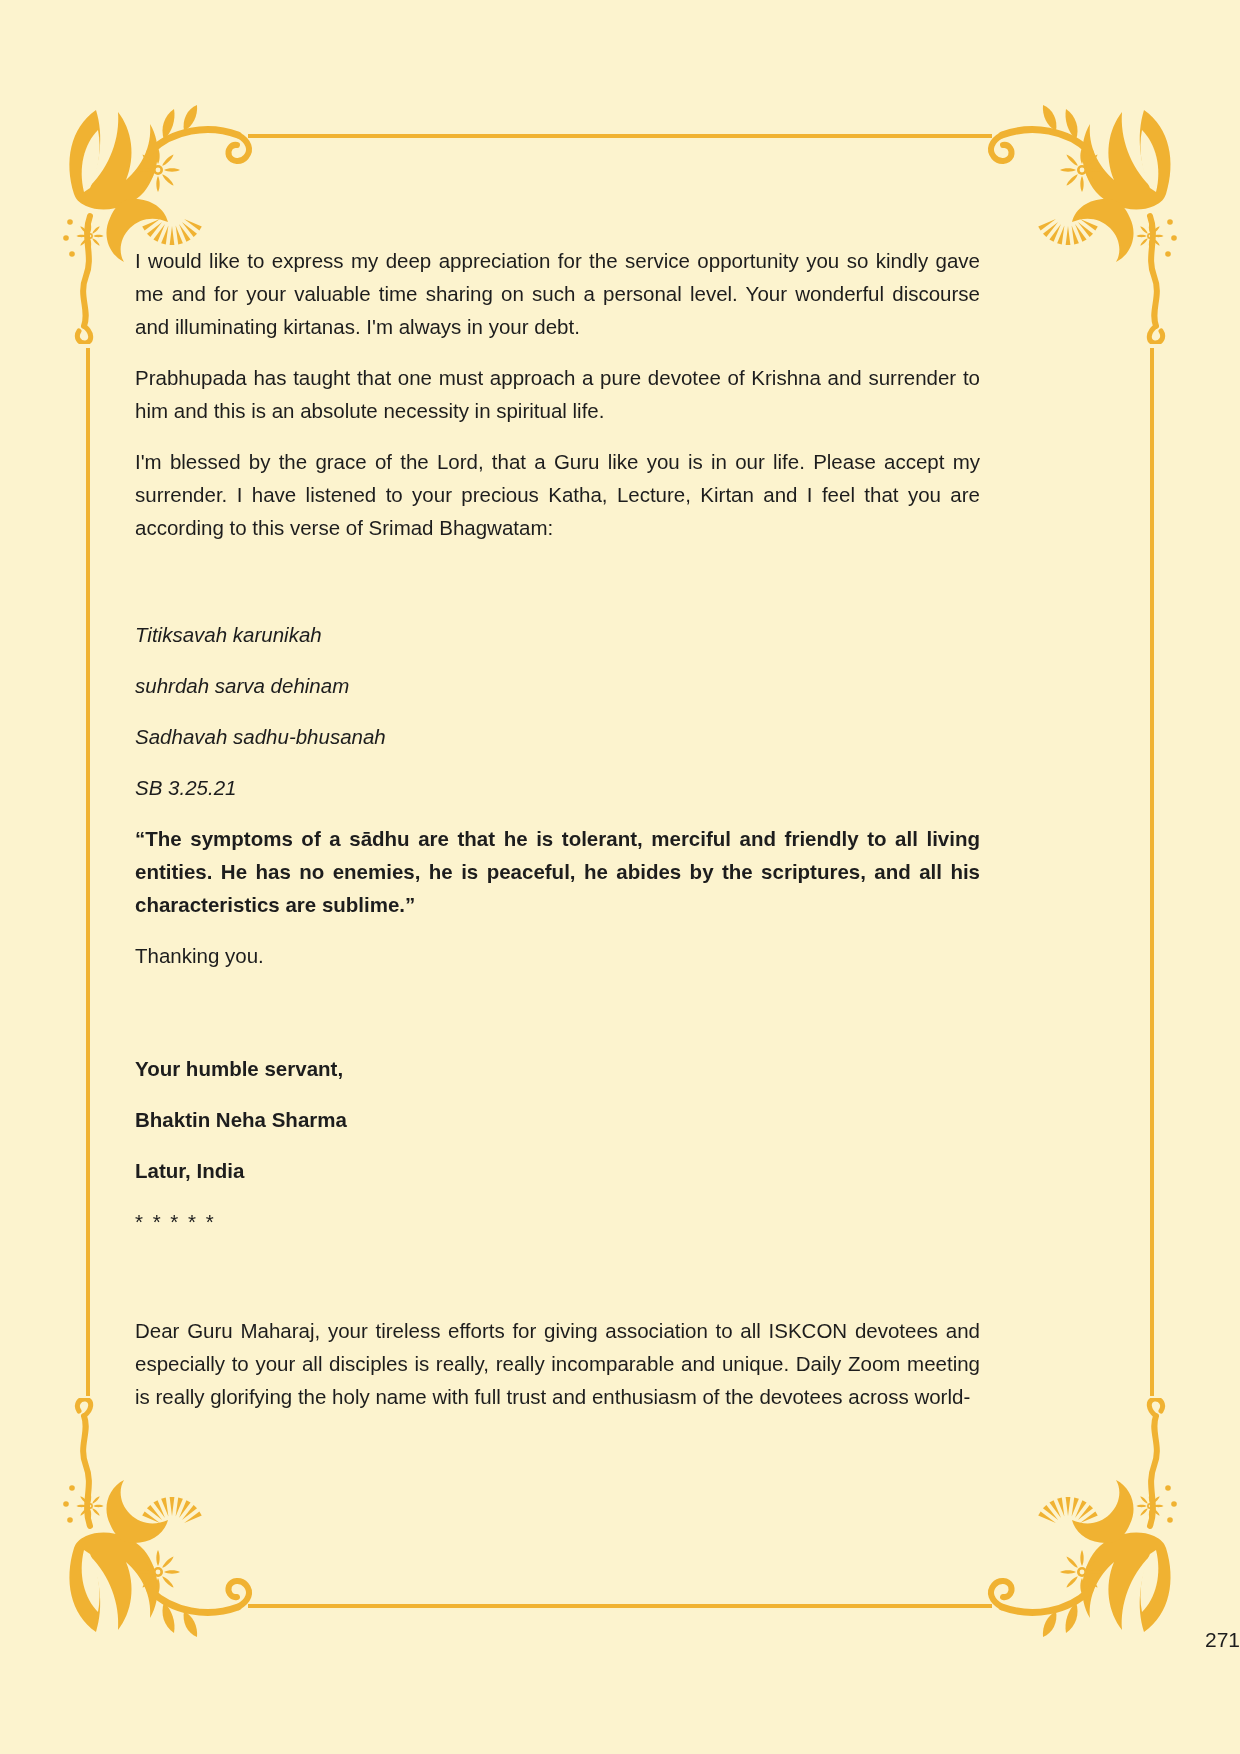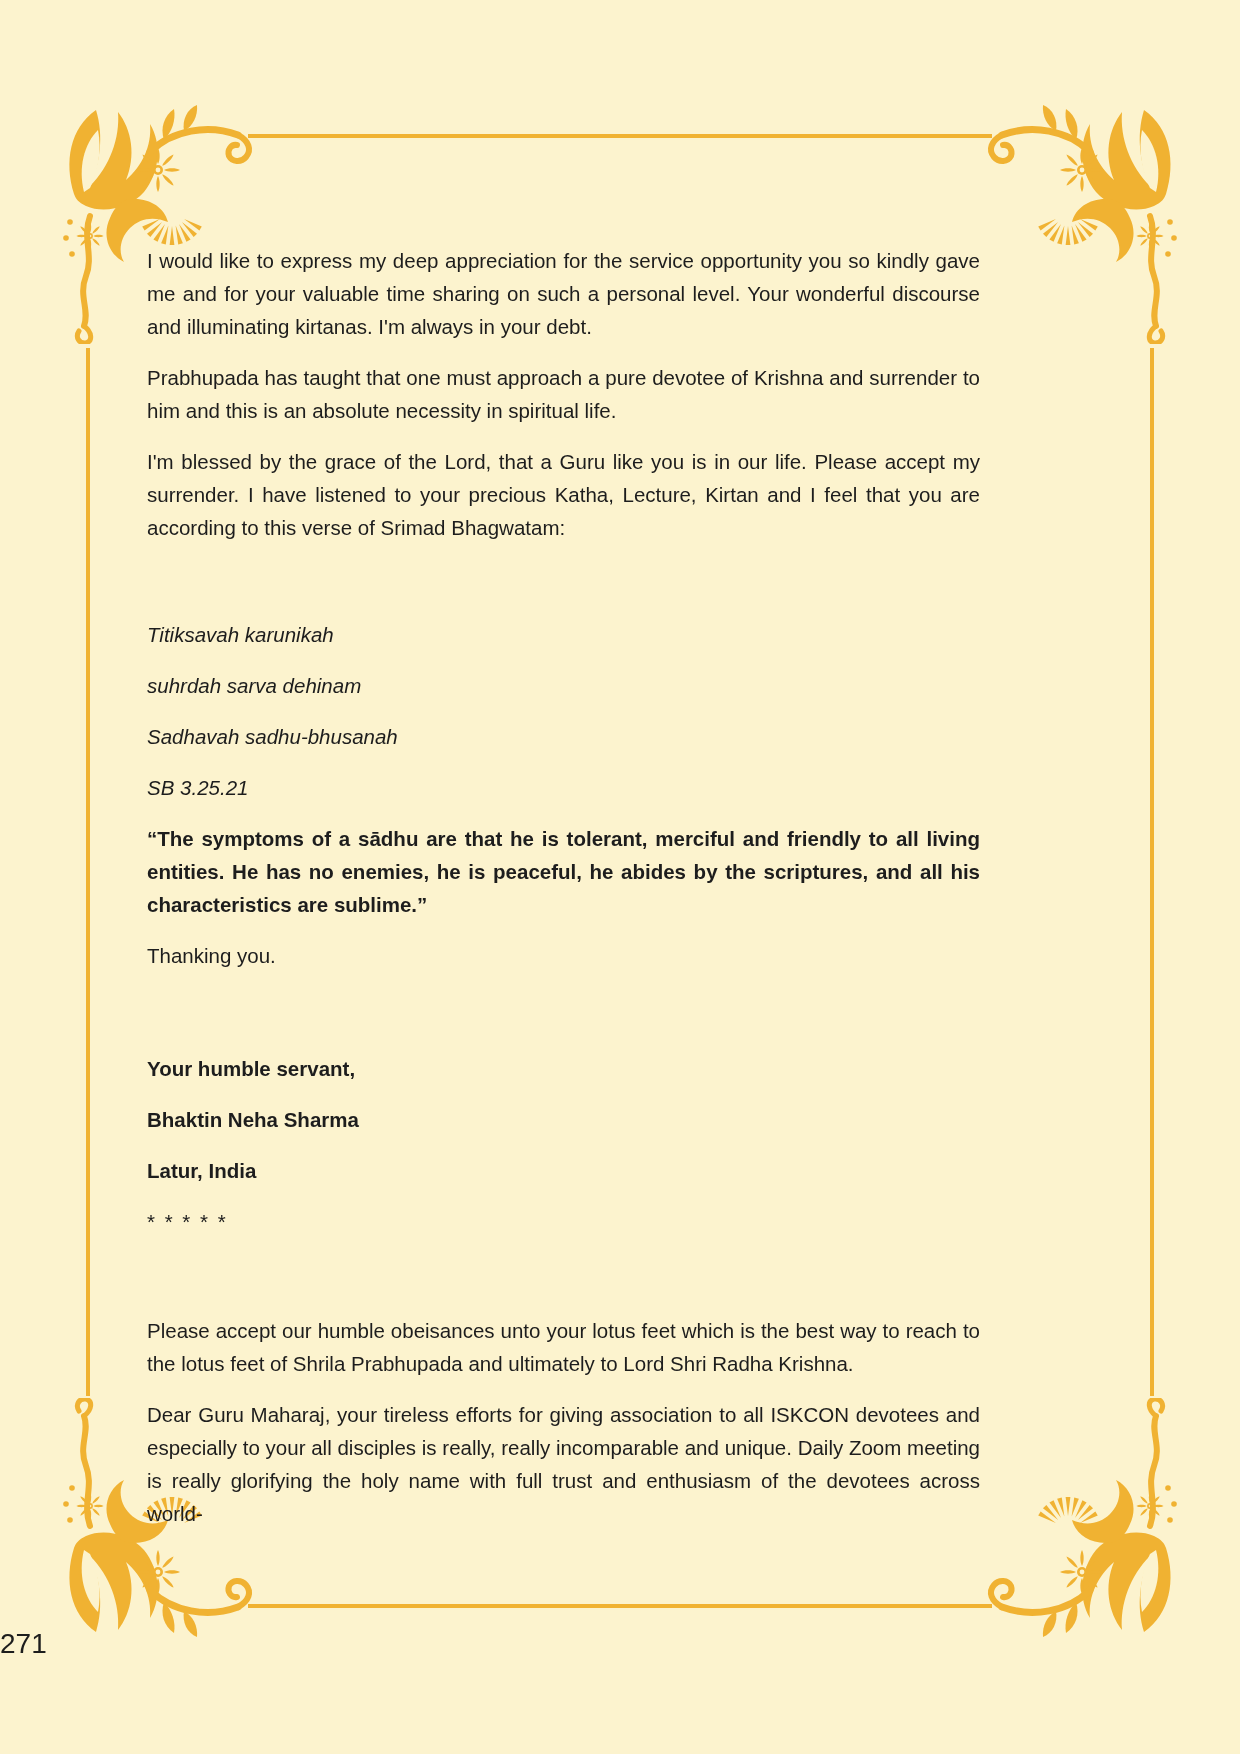--- a/index.html
+++ b/index.html
@@ -30,34 +30,34 @@
   .corner-br { right: 60px; top: 1398px; transform: scale(-1,-1); }
 
   
   .content {
     position: absolute;
     left: 135px; top: 244px;
     width: 845px;
     font-size: 20.5px;
     line-height: 33px;
   }
-  .content p { margin: 0 0 18px 12px; text-align: justify; }
+  .content p { margin: 0 0 18px 0; text-align: justify; }
   .verse-line { font-style: italic; margin: 0 0 15px 0; }
   .bold-para { font-weight: 700; }
   .sig-line { margin: 0 0 15px 0; font-weight: bold; }
   .separator { text-align: center; margin: 0 0 15px 0; letter-spacing: 2px; }
   .spacer-a { height: 56px; }
   .spacer-b { height: 62px; }
   .spacer-c { height: 58px; }
 
   .page-number {
     position: absolute;
     left: 0; top: 1628px; width: 1240px;
-    text-align: left;
-    font-size: 28px;
+    text-align: right;
+    font-size: 21px;
     color: #1D1D1D;
   }
 </style>
 </head>
 <body>
 
 <div class="page">
 
   <div class="frame-line line-top"></div>
   <div class="frame-line line-bottom"></div>
@@ -505,18 +505,17 @@
     <div class="spacer-b"></div>
 
     <p class="sig-line">Your humble servant,</p>
     <p class="sig-line">Bhaktin Neha Sharma</p>
     <p class="sig-line">Latur, India</p>
 
     <p class="separator">* * * * *</p>
 
     <div class="spacer-c"></div>
 
-    <p>Please accept our humble obeisances unto your lotus feet which is the best way to reach to the lotus feet of Shrila Prabhupada and ultimately to Lord Shri Radha Krishna.</p>
     <p>Dear Guru Maharaj, your tireless efforts for giving association to all ISKCON devotees and especially to your all disciples is really, really incomparable and unique. Daily Zoom meeting is really glorifying the holy name with full trust and enthusiasm of the devotees across world-</p>
   </div>
 
   <div class="page-number">271</div>
 </div>
 
 </body></html>

